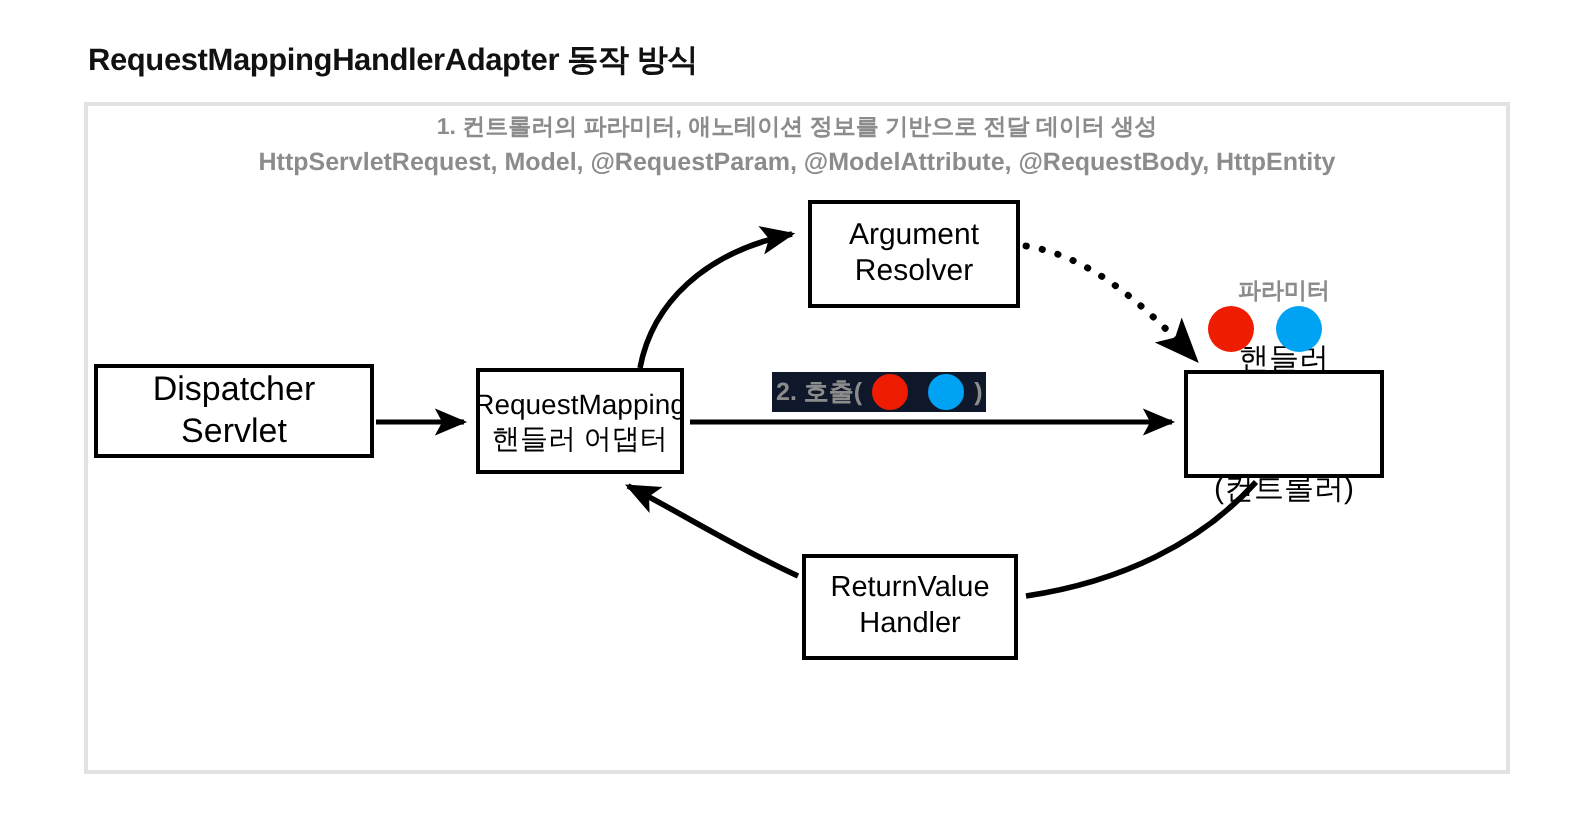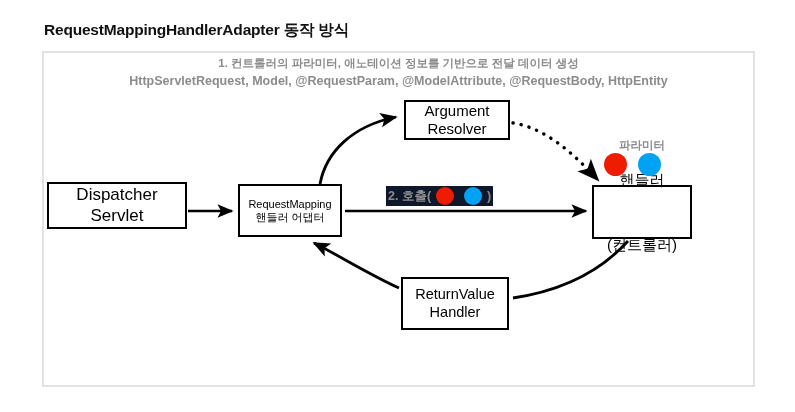--- a/index.html
+++ b/index.html
@@ -61,22 +61,22 @@
     display: flex;
     flex-direction: column;
     align-items: center;
     justify-content: center;
     color: #000000;
     line-height: 1.18;
     text-align: center;
   }
   .box span { display: block; white-space: nowrap; }
   #box-dispatcher { left: 47px; top: 182px; width: 140px; height: 47px; font-size: 17px; }
-  #box-rmha      { left: 238px; top: 184px; width: 104px; height: 53px; font-size: 11px; }
-  #box-argres    { left: 404px; top: 100px; width: 106px; height: 40px; font-size: 15px; }
+  #box-rmha      { left: 238px; top: 184px; width: 104px; height: 53px; font-size: 14px; }
+  #box-argres    { left: 404px; top: 100px; width: 106px; height: 54px; font-size: 15px; }
   #box-rvh       { left: 401px; top: 277px; width: 108px; height: 53px; font-size: 14.5px; }
   #box-handler   { left: 592px; top: 185px; width: 100px; height: 54px; font-size: 15px; }
 
   #param-label {
     position: absolute;
     left: 590px;
     top: 138px;
     width: 104px;
     text-align: center;
     font-size: 11.5px;

